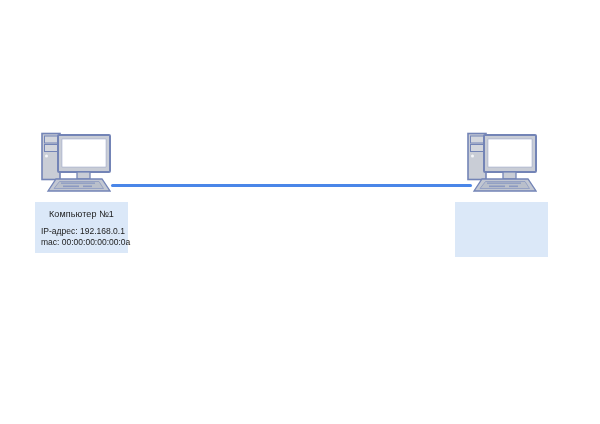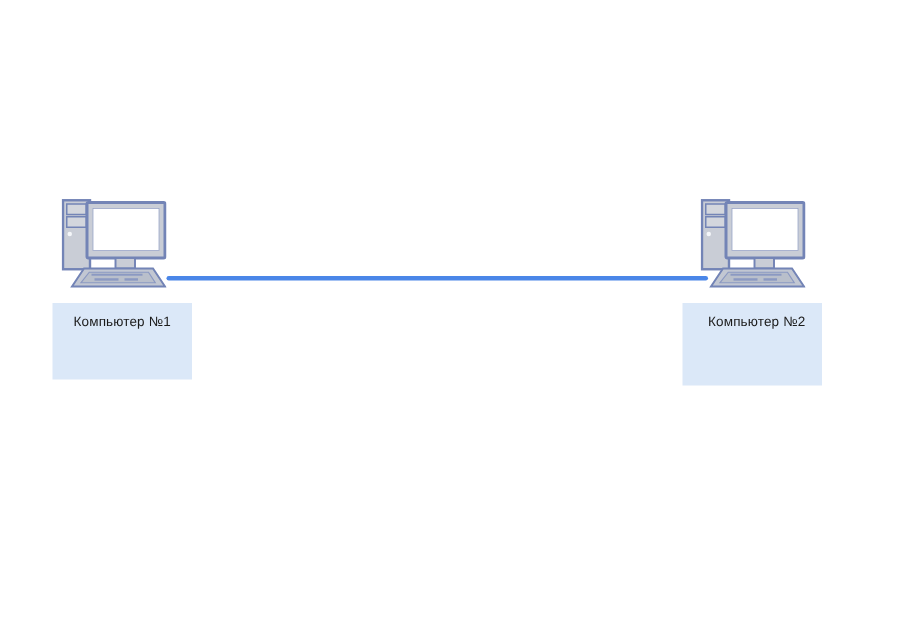--- a/index.html
+++ b/index.html
@@ -92,19 +92,22 @@
   <div class="link-line"></div>
 
   <span class="pc-icon pc-icon-2">
     <svg width="70" height="61" viewBox="0 0 70 61">
         <use href="#pc-shape"></use>
       </svg>
   </span>
 
   <div class="label-box label-box-1">
     <div class="label-title">Компьютер №1</div>
+    <div class="label-details">
+      <div>IP-адрес: 192.168.0.1</div>
+      <div>mac: 00:00:00:00:00:0a</div>
+    </div>
   </div>
 
   <div class="label-box label-box-2">
-    <div class="label-title">Компьютер №2</div>
   </div>
 
 </div>
 
 </body></html>

